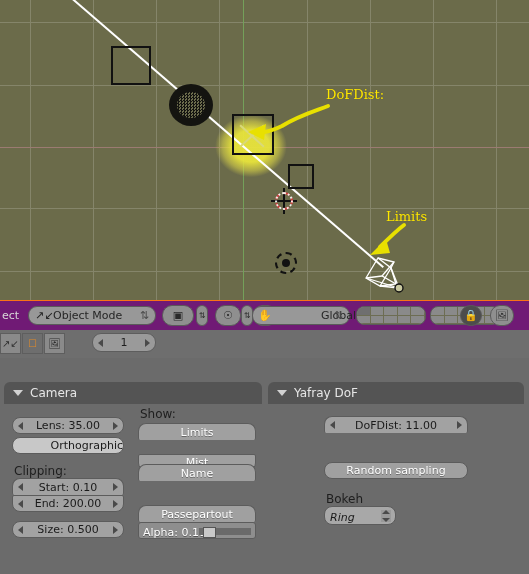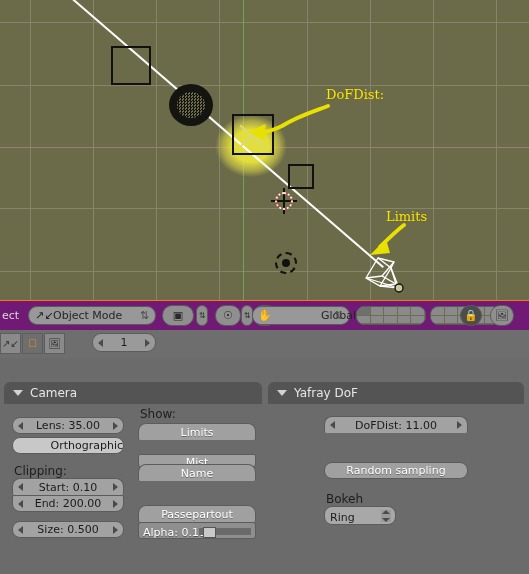--- a/index.html
+++ b/index.html
@@ -162,21 +162,21 @@
   .slider .track{position:absolute;right:4px;top:5px;height:7px;background:#6a6a6a;}
   .slider .knob{position:absolute;top:4px;width:11px;height:9px;background:#c9c9c9;border:1px solid #555;}
 
   .plabel{
     position:absolute;color:#1e1e1e;font-size:12px;
   }
 
   .dropdown{
     position:absolute;box-sizing:border-box;background:#a8a8a8;
     border:1px solid #5c5c5c;border-radius:8px;
-    color:#1b1b1b;font-size:11px;
+    color:#1b1b1b;font-size:11px;font-style:italic;
   }
   .dropdown .dval{position:absolute;left:5px;top:4px;}
   .dropdown .darrows{position:absolute;right:4px;top:3px;width:10px;height:12px;background:#999;}
   .dropdown .darrows:before,.dropdown .darrows:after{
     content:"";position:absolute;left:1px;width:0;height:0;
     border-left:4px solid transparent;border-right:4px solid transparent;
   }
   .dropdown .darrows:before{top:0;border-bottom:4px solid #4a4a4a;}
   .dropdown .darrows:after{bottom:0;border-top:4px solid #4a4a4a;}
 </style>

